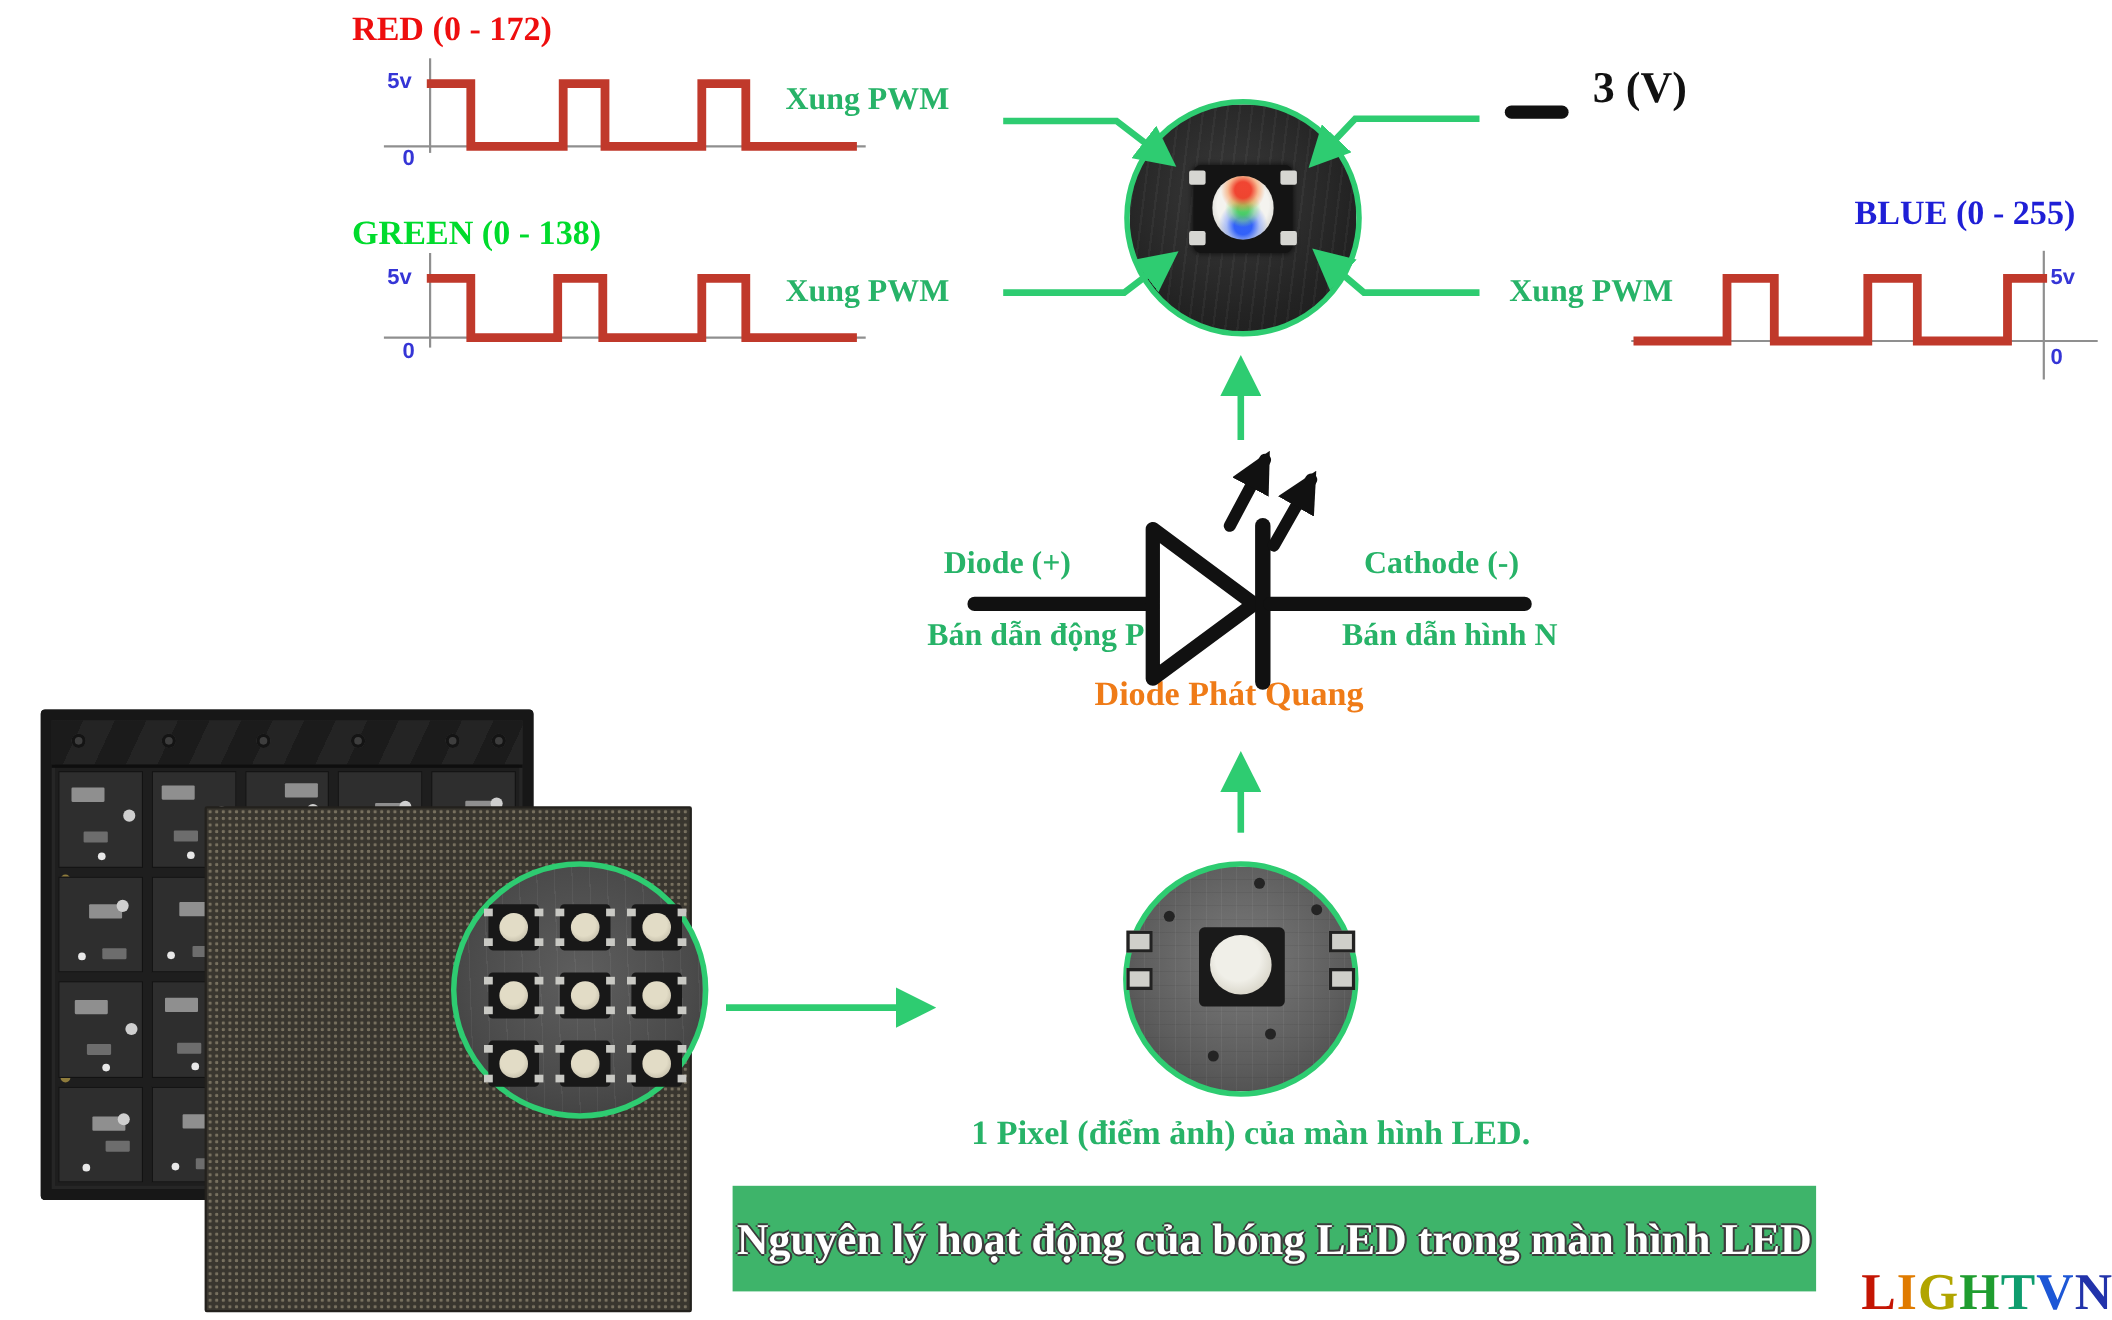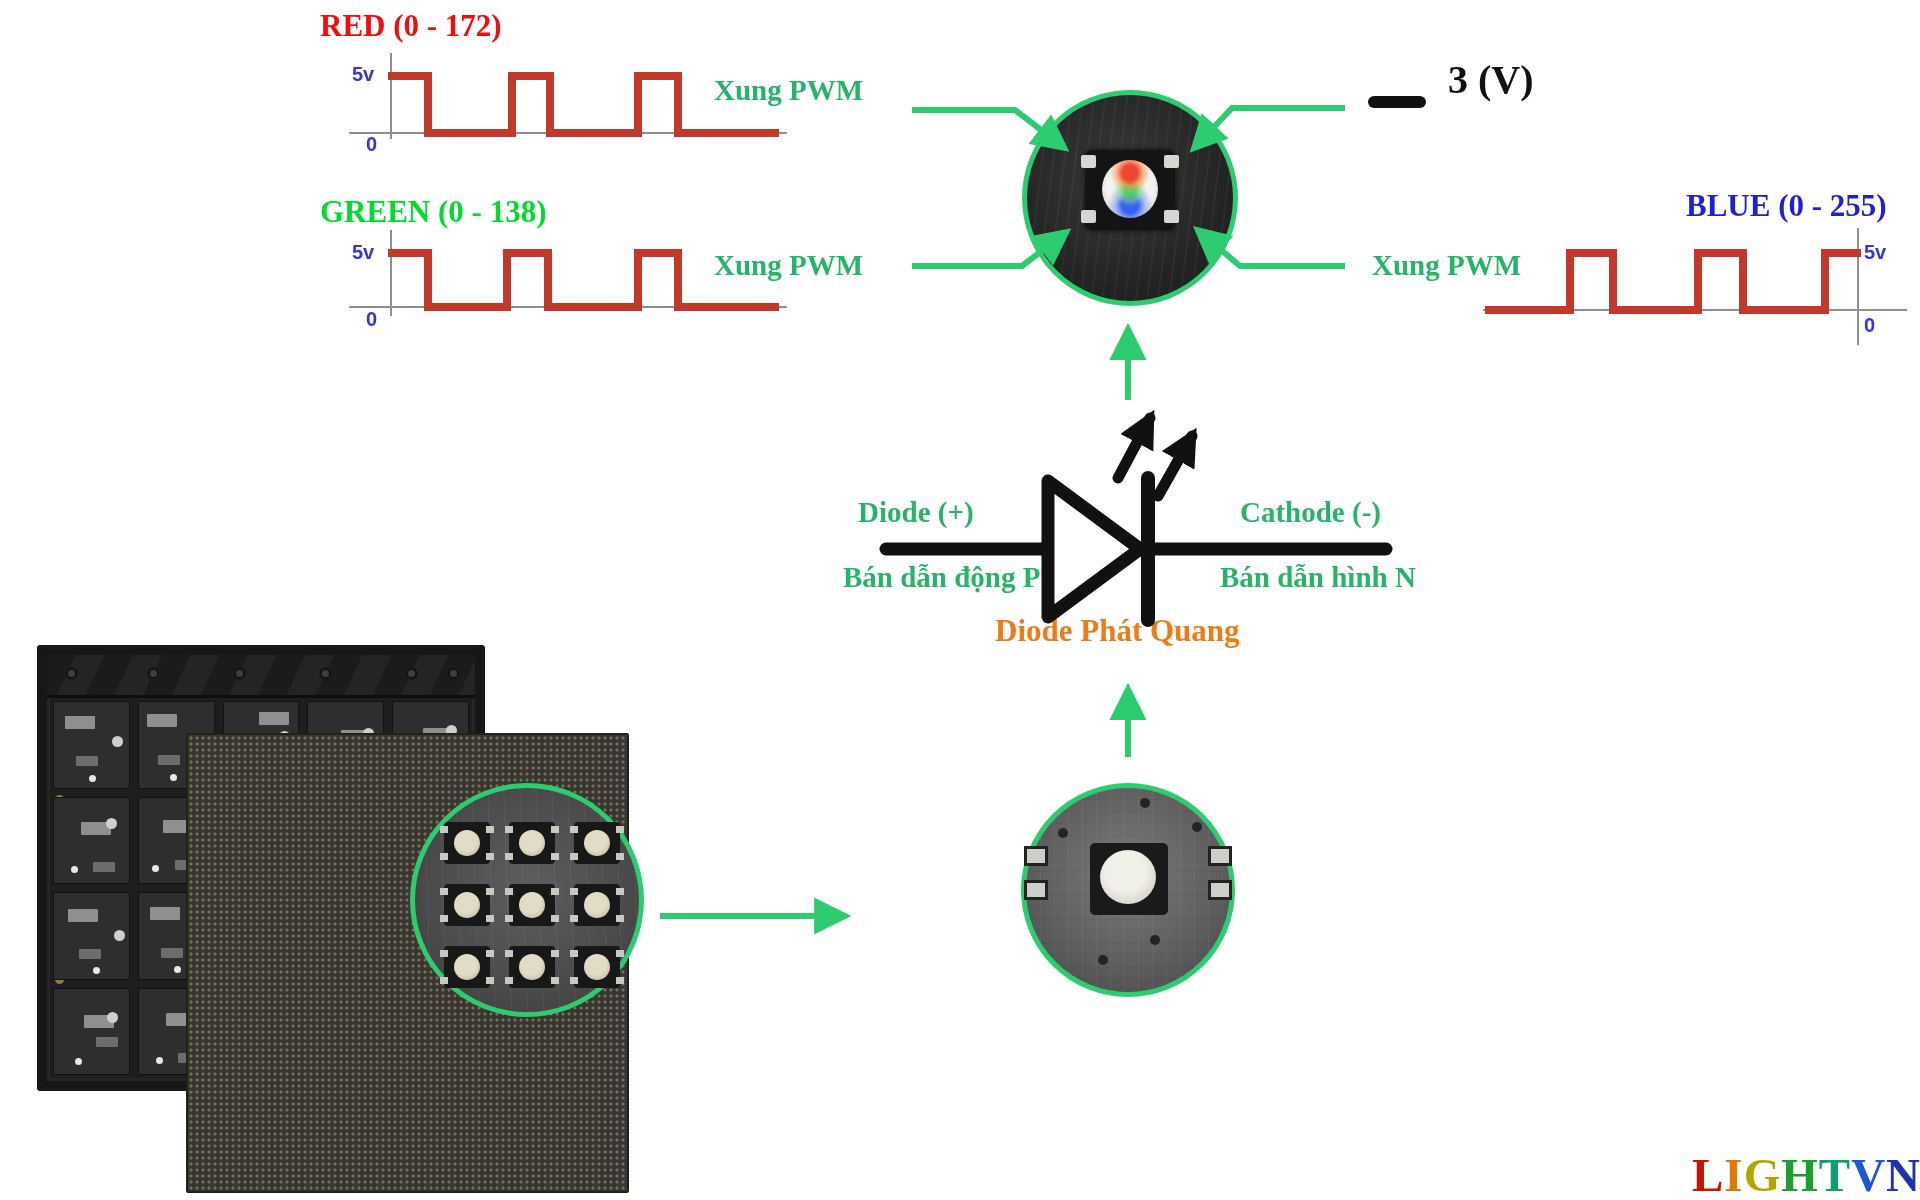--- a/index.html
+++ b/index.html
@@ -73,41 +73,42 @@
     text-shadow:-2px 0 0 #3c3c3c,2px 0 0 #3c3c3c,0 -2px 0 #3c3c3c,0 2px 0 #3c3c3c;}
   #logo{position:absolute;left:1692px;top:1148px;font-weight:bold;font-size:47px;letter-spacing:1px;z-index:2;}
 </style>
 </head>
 <body>
 
 <div class="stage">
 
   <div class="abs chan-label" style="left:320px;top:8px;color:#ee0e0e;">RED (0 - 172)</div>
   <div class="abs chan-label" style="left:320px;top:194px;color:#00db2c;">GREEN (0 - 138)</div>
-  <div class="abs chan-label" style="left:1686px;top:188px;color:#1f1fd6;">BLUE (0 - 255)</div>
+  <div class="abs chan-label" style="left:1686px;top:176px;color:#1f1fd6;">BLUE (0 - 255)</div>
 
   <div class="abs axis-label" style="left:352px;top:63px;">5v</div>
   <div class="abs axis-label" style="left:366px;top:133px;">0</div>
   <div class="abs axis-label" style="left:352px;top:241px;">5v</div>
   <div class="abs axis-label" style="left:366px;top:308px;">0</div>
   <div class="abs axis-label" style="left:1864px;top:241px;">5v</div>
   <div class="abs axis-label" style="left:1864px;top:314px;">0</div>
 
   <div class="abs glabel" style="left:714px;top:74px;">Xung PWM</div>
   <div class="abs glabel" style="left:714px;top:249px;">Xung PWM</div>
   <div class="abs glabel" style="left:1372px;top:249px;">Xung PWM</div>
 
   <div class="abs zero-volt" style="left:1448px;top:56px;">3 (V)</div>
 
   <div class="abs glabel" style="left:858px;top:496px;">Diode (+)</div>
   <div class="abs glabel" style="left:843px;top:561px;">Bán dẫn động P</div>
   <div class="abs glabel" style="left:1240px;top:496px;">Cathode (-)</div>
   <div class="abs glabel" style="left:1220px;top:561px;">Bán dẫn hình N</div>
   <div class="abs orange-label" style="left:995px;top:613px;">Diode Phát Quang</div>
 
+  <div class="abs caption" style="left:1137px;top:1012px;">1 Pixel (điểm ảnh) của màn hình LED.</div>
 
   <div class="photo-circle" id="led-circle"></div>
   <div class="led-chip"></div>
   <div class="pad" style="left:1081px;top:155px;"></div>
   <div class="pad" style="left:1164px;top:155px;"></div>
   <div class="pad" style="left:1081px;top:210px;"></div>
   <div class="pad" style="left:1164px;top:210px;"></div>
   <div class="led-lens"></div>
 
   <div class="photo-circle" id="pixel-circle"></div>
@@ -317,20 +318,23 @@
         <div class="bcell">
           <div class="comp" style="left: 19.4607px; top: 19.4382px; width: 30px; height: 13px; background: rgb(143, 143, 143);"></div>
           <div class="comp" style="left: 30.8539px; top: 59.7303px; width: 22px; height: 10px; background: rgb(109, 109, 109);"></div>
           <div class="compdot" style="left: 62.382px; top: 42.9438px; width: 11px; height: 11px;"></div>
           <div class="compdot" style="left: 46.8539px; top: 66.1124px; width: 7px; height: 7px; background: rgb(232, 232, 232);"></div>
         </div>
       </div>
   </div>
   <div id="front-panel"></div>
 
+  <div id="banner">
+    <span>Nguyên lý hoạt động của bóng LED trong màn hình LED</span>
+  </div>
 
   <div id="logo"><span style="color: rgb(196, 21, 3);">L</span><span style="color: rgb(224, 123, 0);">I</span><span style="color: rgb(177, 165, 0);">G</span><span style="color: rgb(31, 157, 47);">H</span><span style="color: rgb(15, 157, 110);">T</span><span style="color: rgb(29, 87, 214);">V</span><span style="color: rgb(34, 51, 170);">N</span></div>
 
   <svg class="layer" width="1920" height="1200" viewBox="0 0 1920 1200">
     <defs>
       <marker id="ah" viewBox="0 0 10 10" refX="7.5" refY="5" markerWidth="6.2" markerHeight="6.2" orient="auto">
         <path d="M0,0 L10,5 L0,10 z" fill="#2ecc71"></path>
       </marker>
       <marker id="ahb" viewBox="0 0 10 10" refX="7.5" refY="5" markerWidth="3.4" markerHeight="3.4" orient="auto">
         <path d="M0,0 L10,5 L0,10 z" fill="#111"></path>

